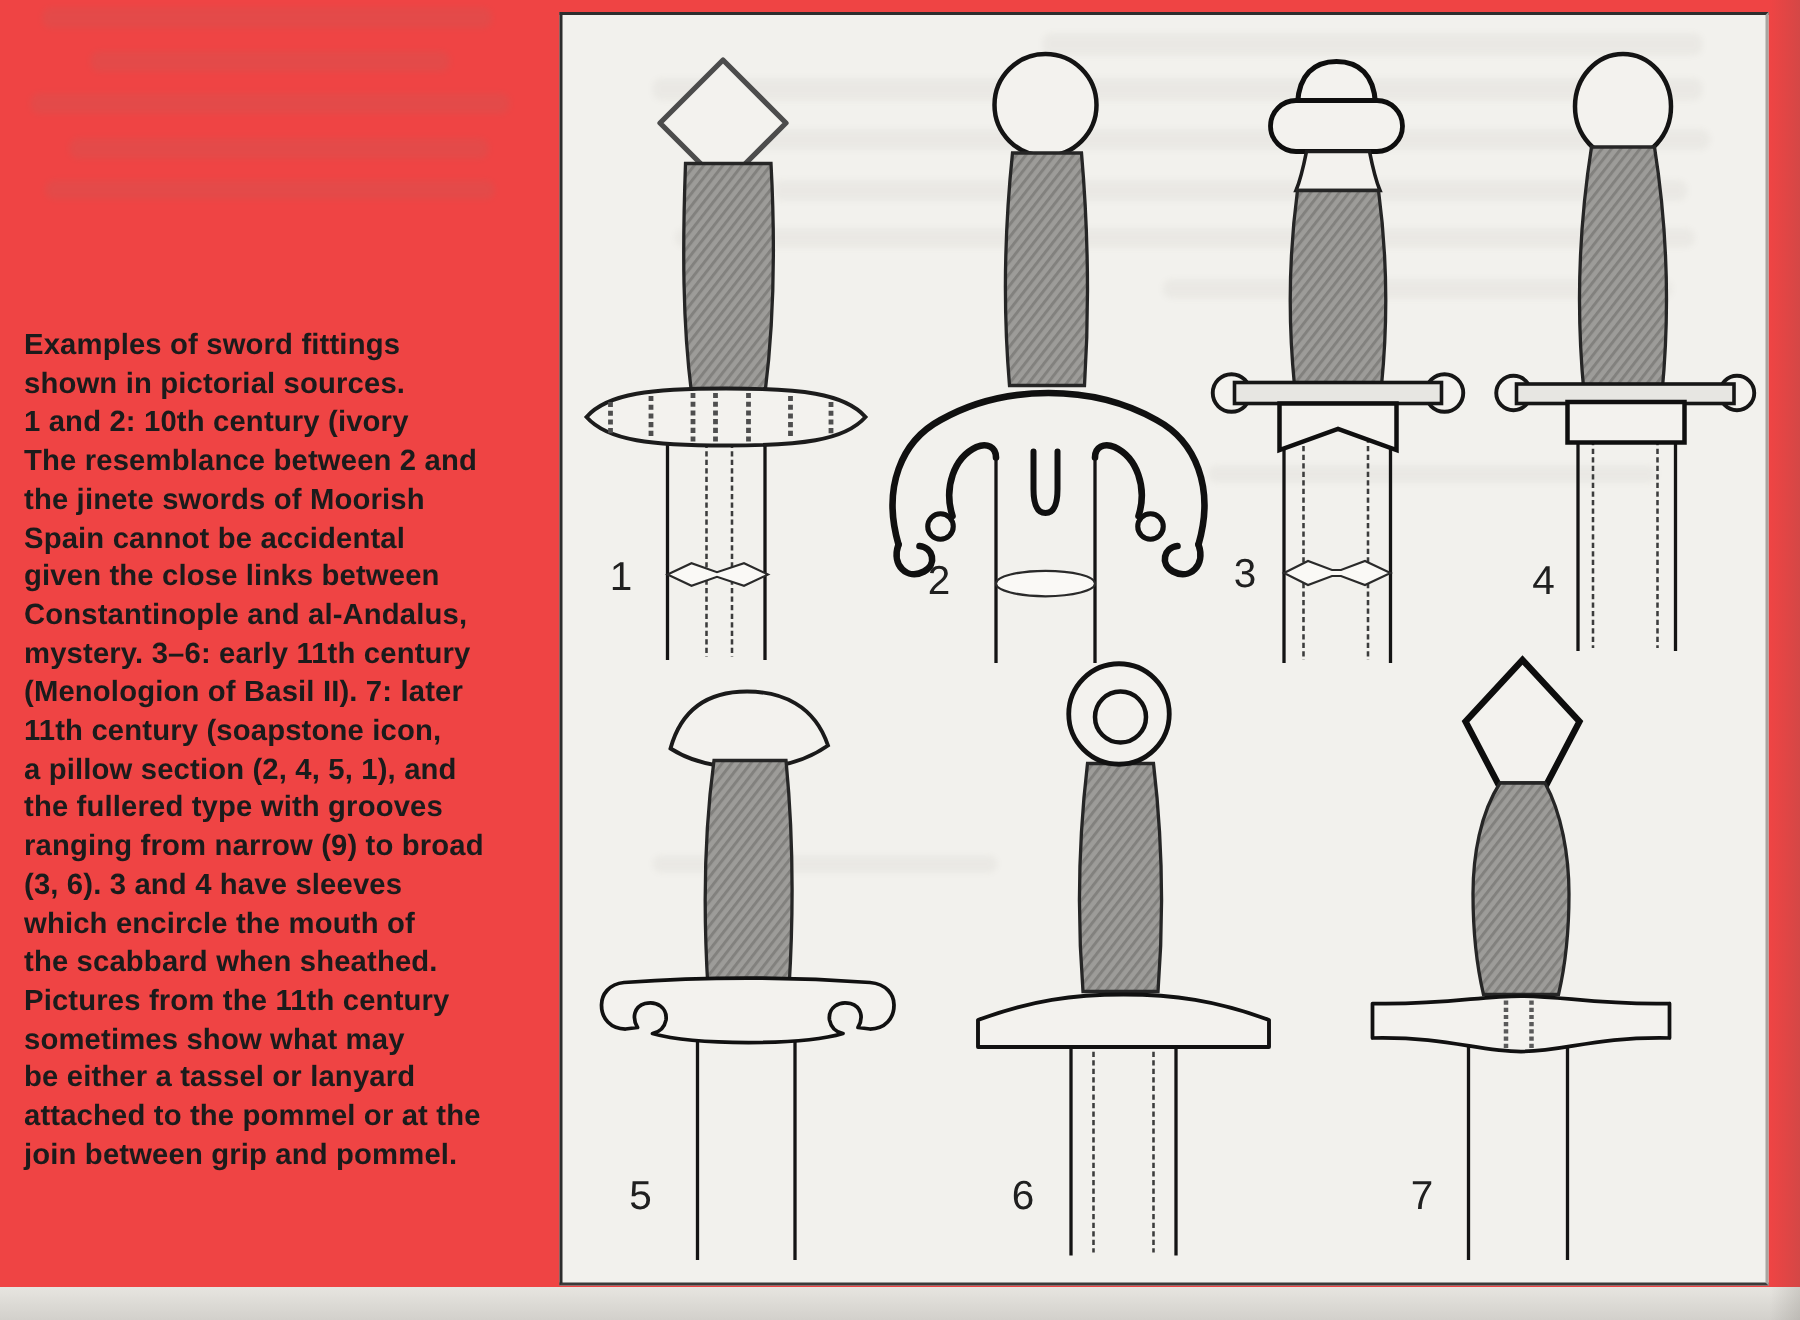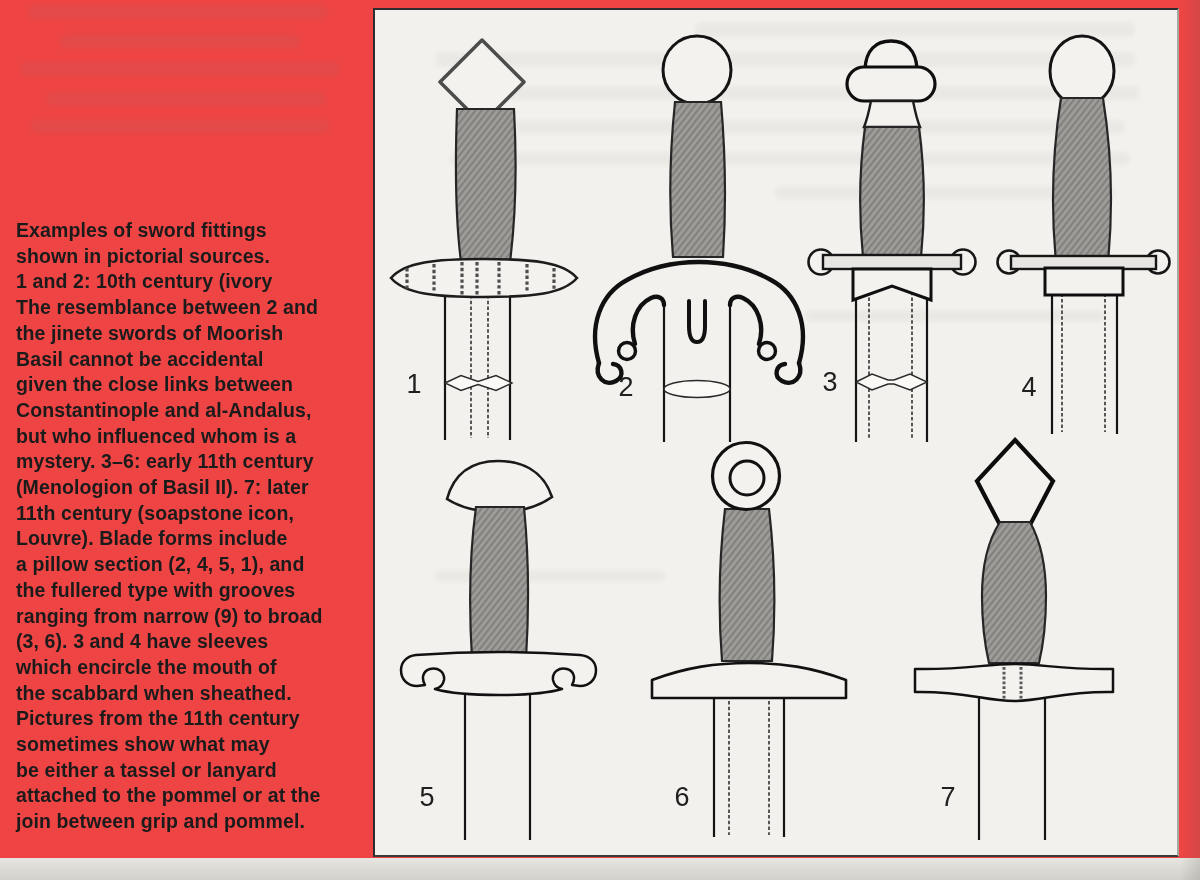--- a/index.html
+++ b/index.html
@@ -35,28 +35,26 @@
     <div class="bl" style="left:46px;top:92px;width:280px;height:14px"></div>
     <div class="bl" style="left:30px;top:120px;width:300px;height:13px"></div>
   </div>
 
   <div id="caption">
     <div>Examples of sword fittings</div>
     <div>shown in pictorial sources.</div>
     <div>1 and 2: 10th century (ivory</div>
     <div>The resemblance between 2 and</div>
     <div>the jinete swords of Moorish</div>
-    <div>Basil cannot be accidental</div>
+    <div>Spain cannot be accidental</div>
     <div>given the close links between</div>
     <div>Constantinople and al-Andalus,</div>
-    <div>but who influenced whom is a</div>
     <div>mystery. 3–6: early 11th century</div>
     <div>(Menologion of Basil II). 7: later</div>
     <div>11th century (soapstone icon,</div>
-    <div>Louvre). Blade forms include</div>
     <div>a pillow section (2, 4, 5, 1), and</div>
     <div>the fullered type with grooves</div>
     <div>ranging from narrow (9) to broad</div>
     <div>(3, 6). 3 and 4 have sleeves</div>
     <div>which encircle the mouth of</div>
     <div>the scabbard when sheathed.</div>
     <div>Pictures from the 11th century</div>
     <div>sometimes show what may</div>
     <div>be either a tassel or lanyard</div>
     <div>attached to the pommel or at the</div>

